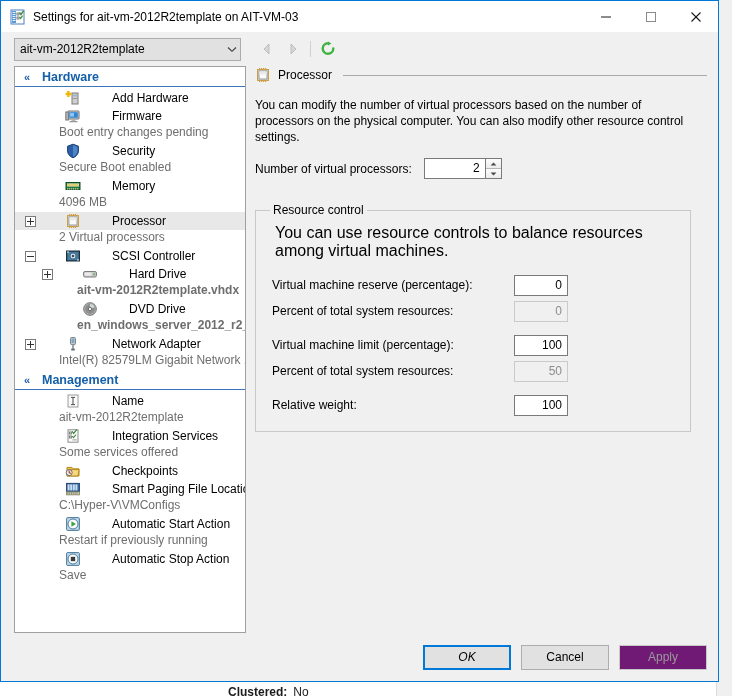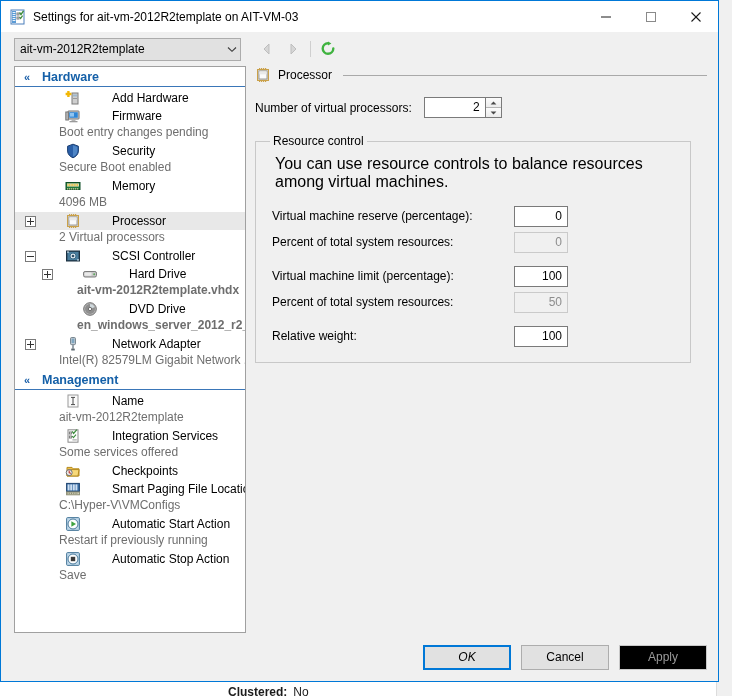--- a/index.html
+++ b/index.html
@@ -146,21 +146,21 @@
   #panel-head {
     display: flex; align-items: center; gap: 7px; margin-bottom: 14px;
   }
   #panel-head .ph-title { font-size: 12px; white-space: nowrap; }
   #panel-head .ph-rule { flex: 1; height: 1px; background: #a9a9a9; margin-left: 4px; }
   .panel-desc {
     font-size: 12px; line-height: 16px; color: #000;
     margin-bottom: 13px; max-width: 436px;
   }
   .field-row {
-    display: flex; align-items: center; margin-bottom: 8px;
+    display: flex; align-items: center; margin-bottom: 16px;
   }
   .field-label { font-size: 12px; color: #000; }
   .numbox {
     width: 54px; height: 21px; border: 1px solid #7a7a7a;
     background: #ffffff; text-align: right;
     padding-right: 5px; font-size: 12px; line-height: 19px;
     color: #000; flex: none;
   }
   .numbox.disabled {
     background: #f0f0f0; border-color: #cacaca; color: #8d8d8d;
@@ -200,21 +200,21 @@
   .dlg-btn {
     width: 88px; height: 25px;
     border: 1px solid #adadad; background: #e1e1e1;
     font-size: 12px; color: #000;
     display: flex; align-items: center; justify-content: center;
     font-family: "Liberation Sans", sans-serif;
   }
   .dlg-btn.default {
     border: 2px solid #0078d7; background: #e1e1e1; font-style: italic;
   }
-  .dlg-btn.disabled { color: #9a9a9a; background: #000000; border-color: #c8c8c8; }
+  .dlg-btn.disabled { color: #9a9a9a; background: #701a75; border-color: #c8c8c8; }
 </style>
 </head>
 <body>
 
 <div id="bg-window">
   <div id="bg-right-strip"></div>
   <div id="bg-bottom-text">
     <span>Clustered:</span><span class="val">No</span>
   </div>
 </div>
@@ -543,20 +543,21 @@
                 <rect x="6" y="1" width="1.2" height="1.6"></rect>
               <rect x="8" y="1" width="1.2" height="1.6"></rect>
                 <rect x="10" y="1" width="1.2" height="1.6"></rect>
             </g>
           </svg>
         </span>
         <span class="ph-title">Processor</span>
         <span class="ph-rule"></span>
       </div>
 
+      <div class="panel-desc">You can modify the number of virtual processors based on the number of processors on the physical computer. You can also modify other resource control settings.</div>
 
       <div class="field-row">
         <span class="field-label">Number of virtual processors:</span>
         <span style="width:12px"></span>
         <span class="spin">
           <span class="numbox">2</span>
           <span class="spin-btns">
             <div>
                 <svg width="7" height="4" viewBox="0 0 7 4">
                   <path d="M3.5 0.6 L6.4 3.4 L0.6 3.4 Z" fill="#4a4a4a"></path>

